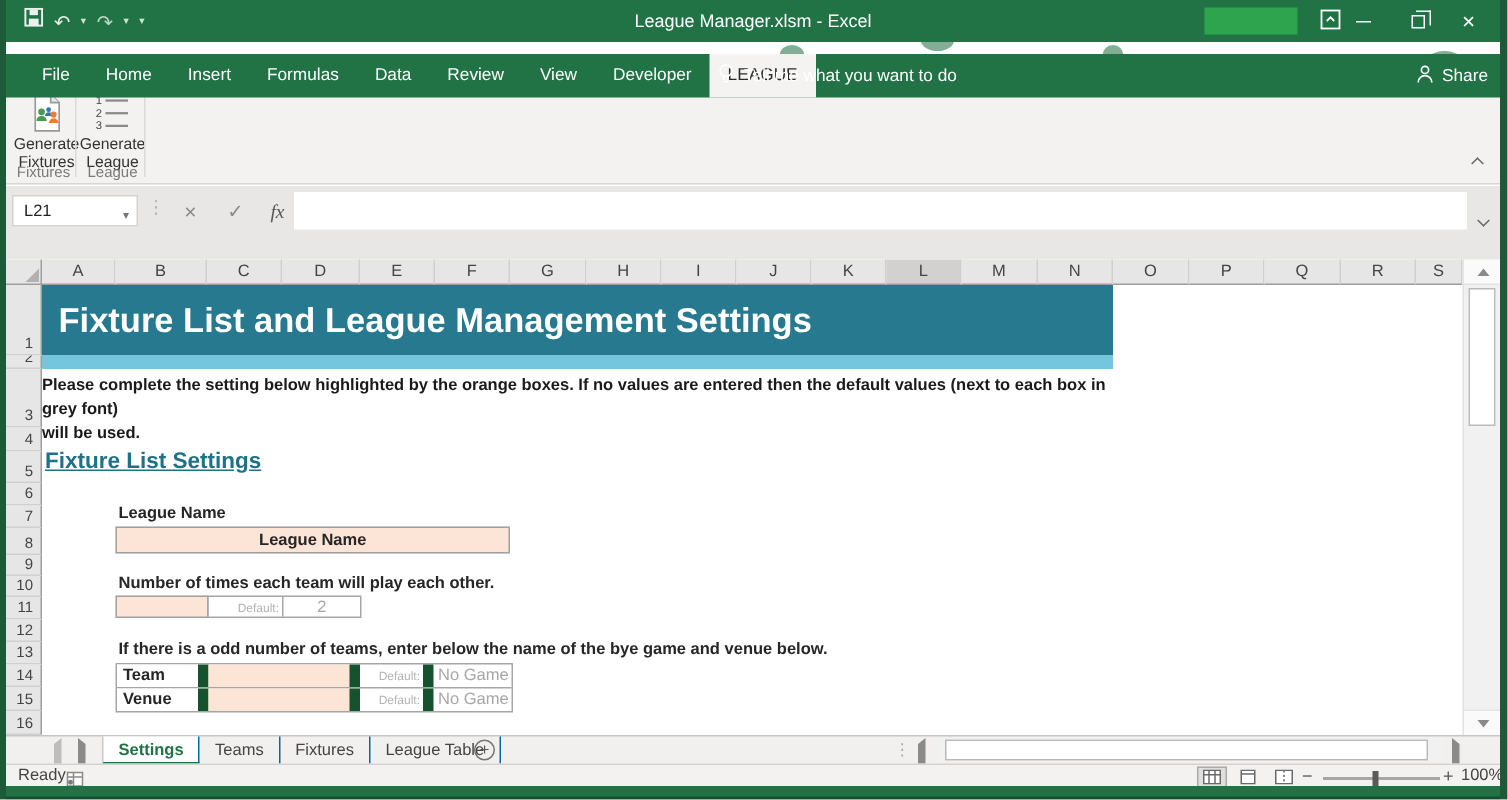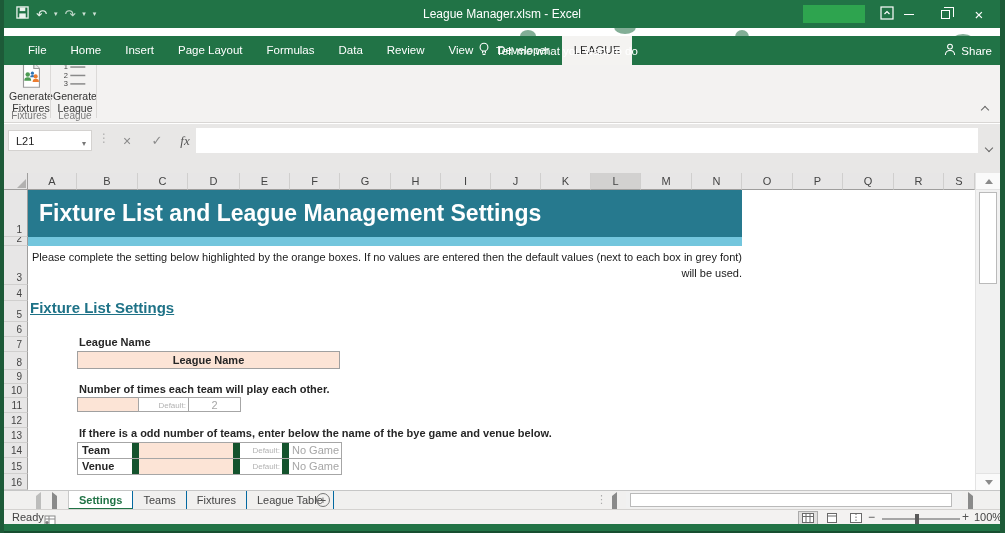--- a/index.html
+++ b/index.html
@@ -78,21 +78,21 @@
   .col-h { height:17px; line-height:16px; text-align:center; font-size:11px; color:#444; background:#E7E6E6;
     border-right:1px solid #D0CFCE; border-bottom:1px solid #9F9E9D; }
   .col-h.sel { background:#D2D1D0; }
   #row-headers { position:absolute; left:0; top:17px; width:24px; }
   .row-h { width:24px; background:#E7E6E6; border-bottom:1px solid #D0CFCE; border-right:1px solid #9F9E9D;
     color:#444; font-size:10px; display:flex; align-items:flex-end; justify-content:flex-end; padding:0 5px 1px 0; overflow:hidden; }
   .content { position:absolute; left:24px; top:17px; width:947px; height:300px; background:#fff; overflow:hidden; }
   .banner { position:absolute; left:0; top:0; width:714px; height:47px; background:var(--banner); color:#fff;
     font-size:23px; font-weight:bold; line-height:46px; padding-left:11px; white-space:nowrap; }
   .banner-strip { position:absolute; left:0; top:47px; width:714px; height:9px; background:var(--strip); }
-  .intro { position:absolute; left:0; top:59px; width:714px; text-align:right; font-size:11px; font-weight:normal; color:#1A1A1A; line-height:16px; }
+  .intro { position:absolute; left:0; top:59px; width:714px; text-align:left; font-size:11px; font-weight:bold; color:#1A1A1A; line-height:16px; }
   .section-h { position:absolute; left:2px; top:109px; font-size:15px; font-weight:bold; color:var(--heading); text-decoration:underline; }
   .flabel { position:absolute; left:51px; font-size:11px; font-weight:bold; color:#262626; white-space:nowrap; }
   .lbl-league { top:146px; } .lbl-times { top:193px; } .lbl-bye { top:237px;text-align:right; }
   .box-league { position:absolute; left:49px; top:161px; width:263px; height:18px; background:var(--orange);
     border:1px solid #A0A0A0; text-align:center; font-size:11px; font-weight:bold; color:#262626; line-height:16px; }
   .times-input { position:absolute; left:49px; top:207px; width:62px; height:15px; background:var(--orange); border:1px solid #A0A0A0; }
   .times-default { position:absolute; left:110px; top:207px; width:103px; height:15px; border:1px solid #A6A6A6; display:flex; }
   .def-lab { width:50px; font-size:8px; color:#B3B3B3; text-align:right; padding:3px 2px 0 0; border-right:1px solid #A6A6A6; }
   .def-val { flex:1; font-size:11px; color:var(--muted); text-align:center; line-height:14px; }
   .bye-table { position:absolute; left:49px; top:252px; width:265px; border:1px solid #A6A6A6; }
@@ -192,21 +192,20 @@
         </span>
       <span class="wc-btn wc-close">×</span>
     </div>
   </div>
 
   <div class="tabrow">
     <div id="ribbon-tabs">
         <div class="rtab">File</div>
         <div class="rtab">Home</div>
         <div class="rtab">Insert</div>
-        <div class="rtab">Page Layout</div>
         <div class="rtab">Formulas</div>
         <div class="rtab">Data</div>
         <div class="rtab">Review</div>
         <div class="rtab">View</div>
         <div class="rtab">Developer</div>
         <div class="rtab active">LEAGUE</div>
       </div>
     <div class="tellme">
       <span>
         <svg width="12" height="15" viewBox="0 0 12 15">

